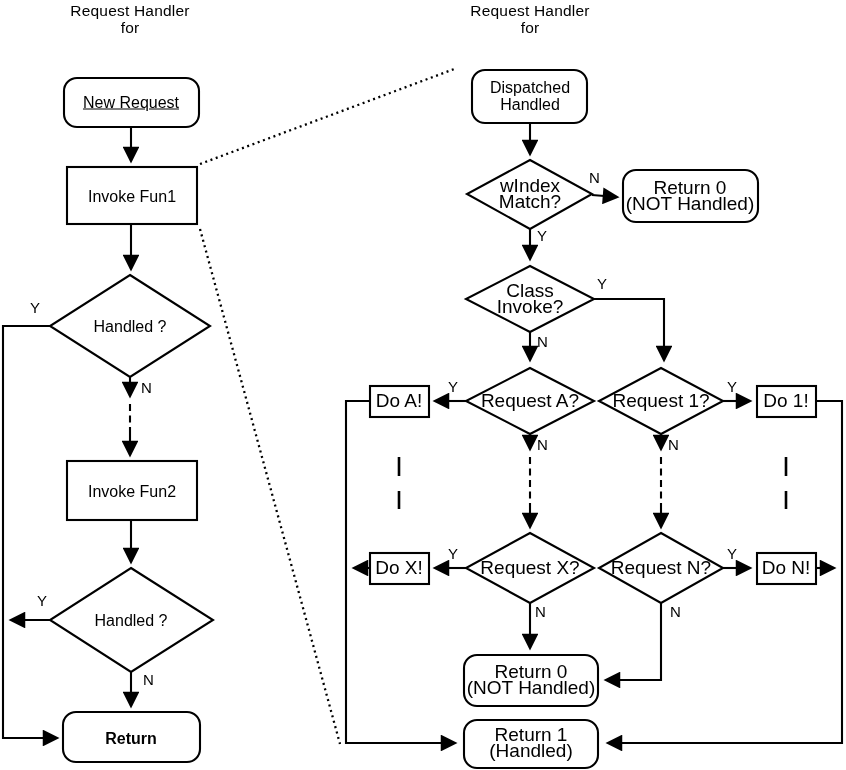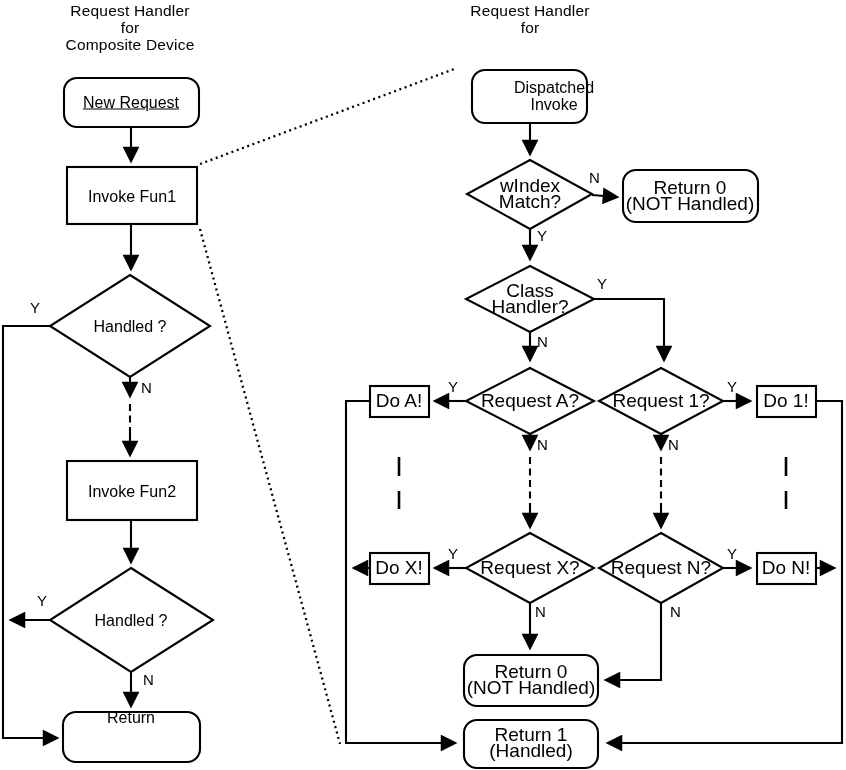--- a/index.html
+++ b/index.html
@@ -109,49 +109,48 @@
       <polyline points="661,603 661,680 606,680" marker-end="url(#ah)"></polyline>
 
       <rect x="464" y="655" width="134" height="51" rx="13"></rect>
       <rect x="464" y="720" width="134" height="48" rx="13"></rect>
     </g>
   </svg>
 
   <div class="lbl title" style="left:30px; top:2px; width:200px;">
     <span class="ln">Request Handler</span>
     <span class="ln">for</span>
-    <span class="ln">Composite Device</span>
   </div>
   <div class="lbl title" style="left:430px; top:2px; width:200px;">
     <span class="ln">Request Handler</span>
     <span class="ln">for</span>
   </div>
 
   <div class="lbl node" style="left:131px; top:102px;text-decoration:underline;">New Request</div>
   <div class="lbl node" style="left:132px; top:196px;">Invoke Fun1</div>
   <div class="lbl node" style="left:130px; top:326px;">Handled ?</div>
   <div class="lbl node" style="left:132px; top:491px;">Invoke Fun2</div>
   <div class="lbl node" style="left:131px; top:620px;">Handled ?</div>
-  <div class="lbl node" style="left:131px; top:717px;">Return</div>
+  <div class="lbl node" style="left:131px; top:738px;font-weight:bold;">Return</div>
 
-  <div class="lbl node" style="left:530px; top:96px;margin-left:24px;">
+  <div class="lbl node" style="left:530px; top:96px;">
     <span class="ln">Dispatched</span>
-    <span class="ln">Invoke</span>
+    <span class="ln">Handled</span>
   </div>
   <div class="lbl node sm" style="left:530px; top:194px;">
     <span class="ln">wIndex</span>
     <span class="ln">Match?</span>
   </div>
   <div class="lbl node sm" style="left:690px; top:196px;">
     <span class="ln">Return 0</span>
     <span class="ln">(NOT Handled)</span>
   </div>
   <div class="lbl node sm" style="left:530px; top:299px;">
     <span class="ln">Class</span>
-    <span class="ln">Handler?</span>
+    <span class="ln">Invoke?</span>
   </div>
   <div class="lbl node sm" style="left:530px; top:401px;">Request A?</div>
   <div class="lbl node sm" style="left:661px; top:401px;">Request 1?</div>
   <div class="lbl node sm" style="left:399px; top:401px;">Do A!</div>
   <div class="lbl node sm" style="left:786px; top:401px;">Do 1!</div>
   <div class="lbl node sm" style="left:530px; top:568px;">Request X?</div>
   <div class="lbl node sm" style="left:661px; top:568px;">Request N?</div>
   <div class="lbl node sm" style="left:399px; top:568px;">Do X!</div>
   <div class="lbl node sm" style="left:786px; top:568px;">Do N!</div>
   <div class="lbl node sm" style="left:531px; top:680px;">

